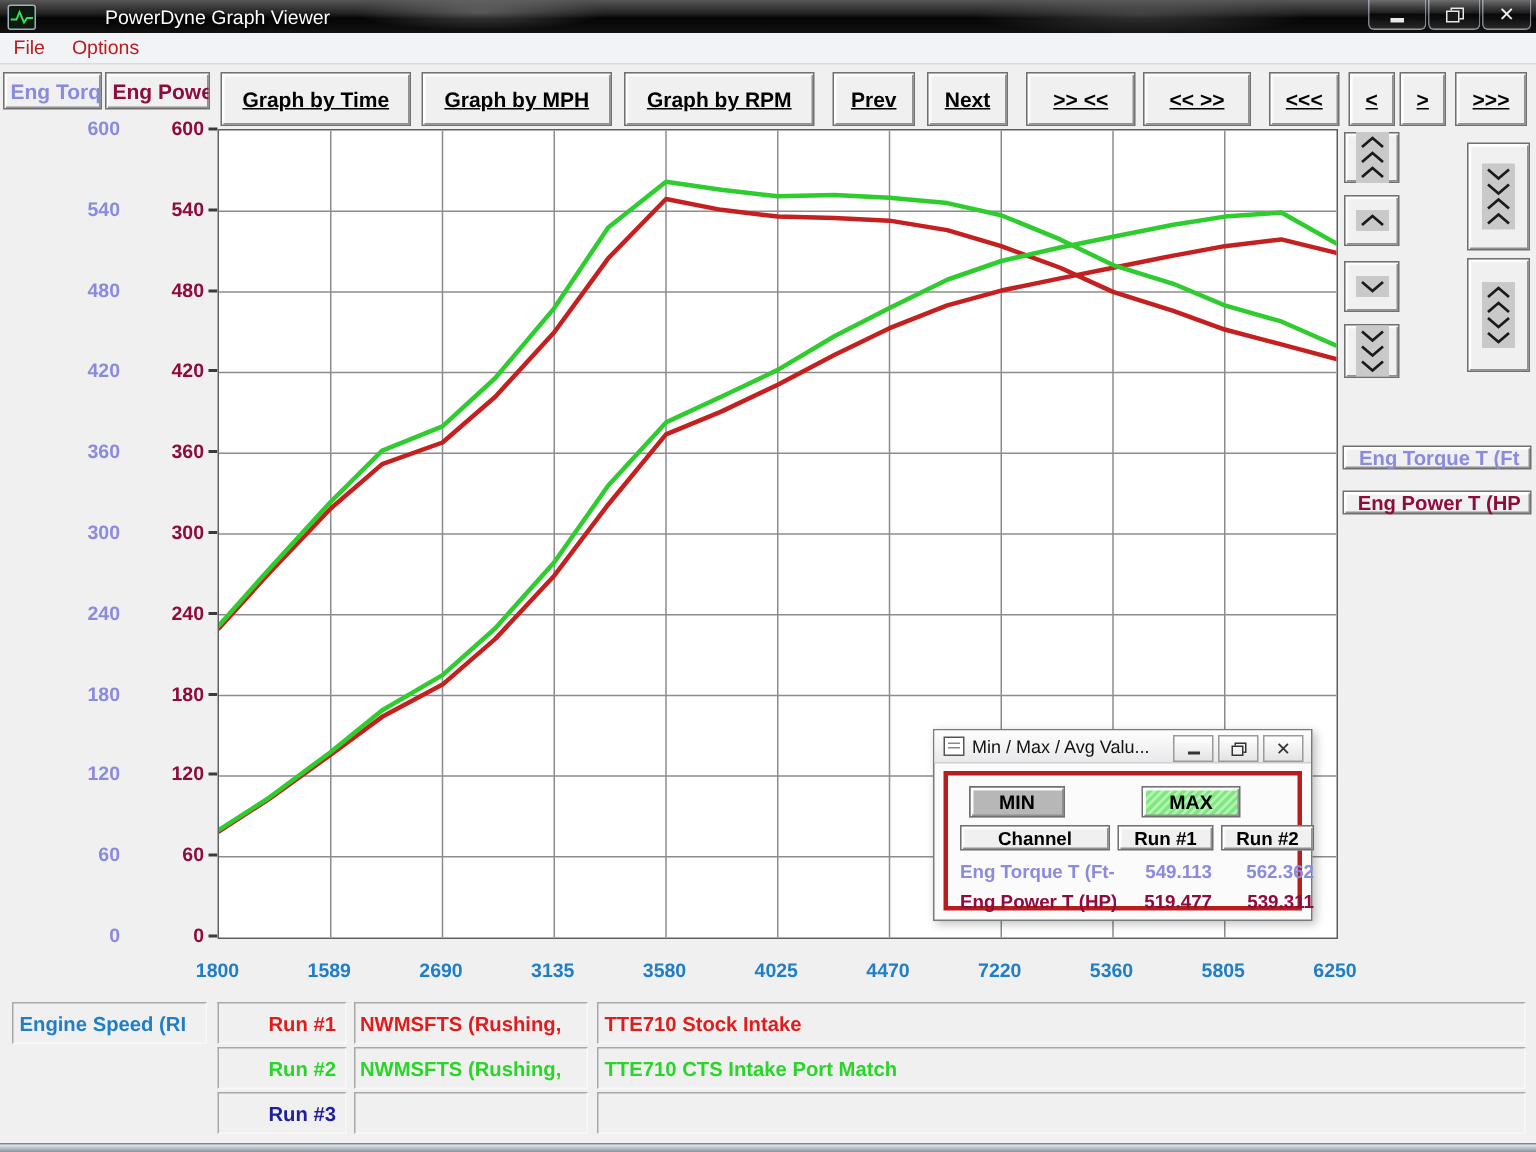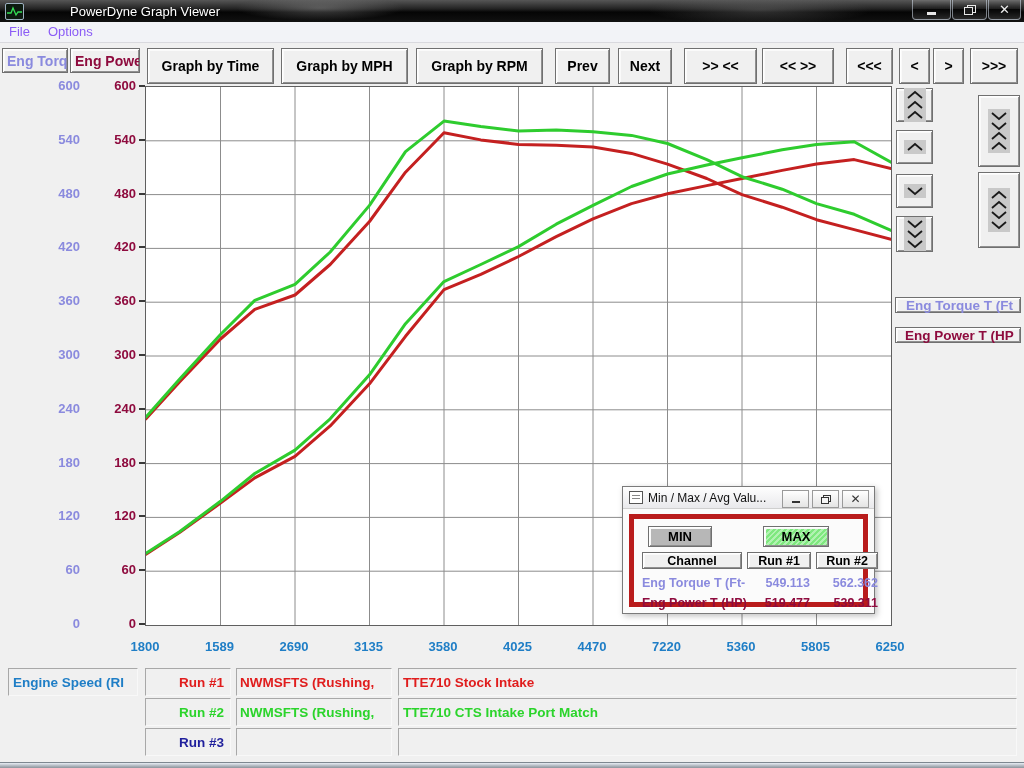--- a/index.html
+++ b/index.html
@@ -22,35 +22,35 @@
   .wc-min{width:37px}.wc-max{width:33px}.wc-close{width:31px}
   .glyph-min{width:9px;height:3px;background:#e8e8e8;margin-top:7px;}
   .glyph-restore{position:relative;width:12px;height:10px;}
   .glyph-restore i{position:absolute;border:1px solid #e8e8e8;width:7px;height:6px;}
   .glyph-restore i:nth-child(1){right:0;top:0;}
   .glyph-restore i:nth-child(2){left:0;bottom:0;background:#1a1a1a;}
   .glyph-close{color:#eee;font-size:13px;font-weight:bold;line-height:1;}
   
   #menubar{position:absolute;left:0;top:22px;width:1024px;height:20px;background:#f2f3f7;
     border-bottom:1px solid #d9d9de;display:flex;align-items:center;}
-  .menu-item{font-size:13px;color:#8b5cf6;padding:0 9px;height:20px;line-height:20px;}
+  .menu-item{font-size:13px;color:#b91c1c;padding:0 9px;height:20px;line-height:20px;}
   
   .btn3d{position:absolute;background:#f0f0f0;border:1px solid #707070;
     box-shadow:inset 1px 1px 0 #ffffff,inset -1px -1px 0 #909090,inset 2px 2px 0 #fafafa;
     display:flex;align-items:center;justify-content:center;
     font-weight:bold;color:#000;box-sizing:border-box;}
   .etched{position:absolute;border:1px solid #a8a8a8;border-bottom-color:#f8f8f8;border-right-color:#f8f8f8;
     box-sizing:border-box;display:flex;align-items:center;background:#f0f0f0;overflow:hidden;white-space:nowrap;}
   
   #axis-btn-torque,#axis-btn-power{top:48px;height:25px;font-size:14px;justify-content:flex-start;padding-left:4px;overflow:hidden;white-space:nowrap;}
   #axis-btn-torque{left:2px;width:66px;}
   #axis-btn-power{left:70px;width:70px;}
   .purple{color:#8a8ade;}  .maroon{color:#8e0b3e;}
   
-  .tb-btn{top:48px;height:36px;font-size:14px;}
+  .tb-btn{top:48px;height:36px;font-size:14px;text-decoration:underline;}
   
   #plot{position:absolute;left:145px;top:86px;width:745px;height:538px;background:#fff;
     border:1px solid #5f5f5f;box-sizing:content-box;}
   .ylab{position:absolute;height:16px;line-height:16px;font-size:13px;font-weight:bold;text-align:right;}
   .ytick{position:absolute;width:6px;height:2px;background:#3a3a3a;}
   .xlab{position:absolute;width:64px;text-align:center;font-size:13px;font-weight:bold;color:#1f7ec6;top:639px;}
   
   .chev-pad{background:#c9c9c9;display:flex;align-items:center;justify-content:center;}
   
   #show-all{left:893px;top:259px;width:124px;height:32px;font-size:14px;}
@@ -67,21 +67,21 @@
   #mm-title{font-size:12px;color:#111;}
   .mm-wc{width:25px;height:16px;border:1px solid #9a9a9a;background:linear-gradient(180deg,#fff,#e4e4e4);
     margin-left:3px;display:flex;align-items:center;justify-content:center;}
   #mm-controls{position:absolute;right:5px;top:3px;display:flex;}
   .mm-gmin{width:8px;height:2px;background:#333;margin-top:6px;}
   .mm-grest{position:relative;width:10px;height:9px;}
   .mm-grest i{position:absolute;border:1px solid #333;width:6px;height:5px;background:#f4f4f4;}
   .mm-grest i:nth-child(1){right:0;top:0;}
   .mm-grest i:nth-child(2){left:0;bottom:0;}
   .mm-gclose{color:#333;font-size:12px;font-weight:bold;line-height:1;}
-  #mm-body{position:absolute;left:6px;top:27px;right:6px;bottom:6px;border:5px solid #b91c1c;
+  #mm-body{position:absolute;left:6px;top:27px;right:6px;bottom:6px;border:3px solid #b91c1c;
     box-shadow:1px 1px 0 #fff;background:#fbfbfb;}
   #mm-min{left:14px;top:7px;width:64px;height:21px;font-size:13px;background:#b7b7b7;}
   #mm-max{left:129px;top:7px;width:66px;height:21px;font-size:13px;
     background:repeating-linear-gradient(135deg,#7fe87f 0 2px,#b2f2b2 2px 4px);}
   .mm-h{height:17px;font-size:12.5px;top:33px;}
   #mm-h-channel{left:8px;width:100px;}
   #mm-h-run1{left:113px;width:64px;}
   #mm-h-run2{left:182px;width:62px;}
   .mm-row{position:absolute;left:8px;right:2px;height:16px;font-size:12.5px;font-weight:bold;}
   .mm-chan{position:absolute;left:0;width:104px;overflow:hidden;white-space:nowrap;}

